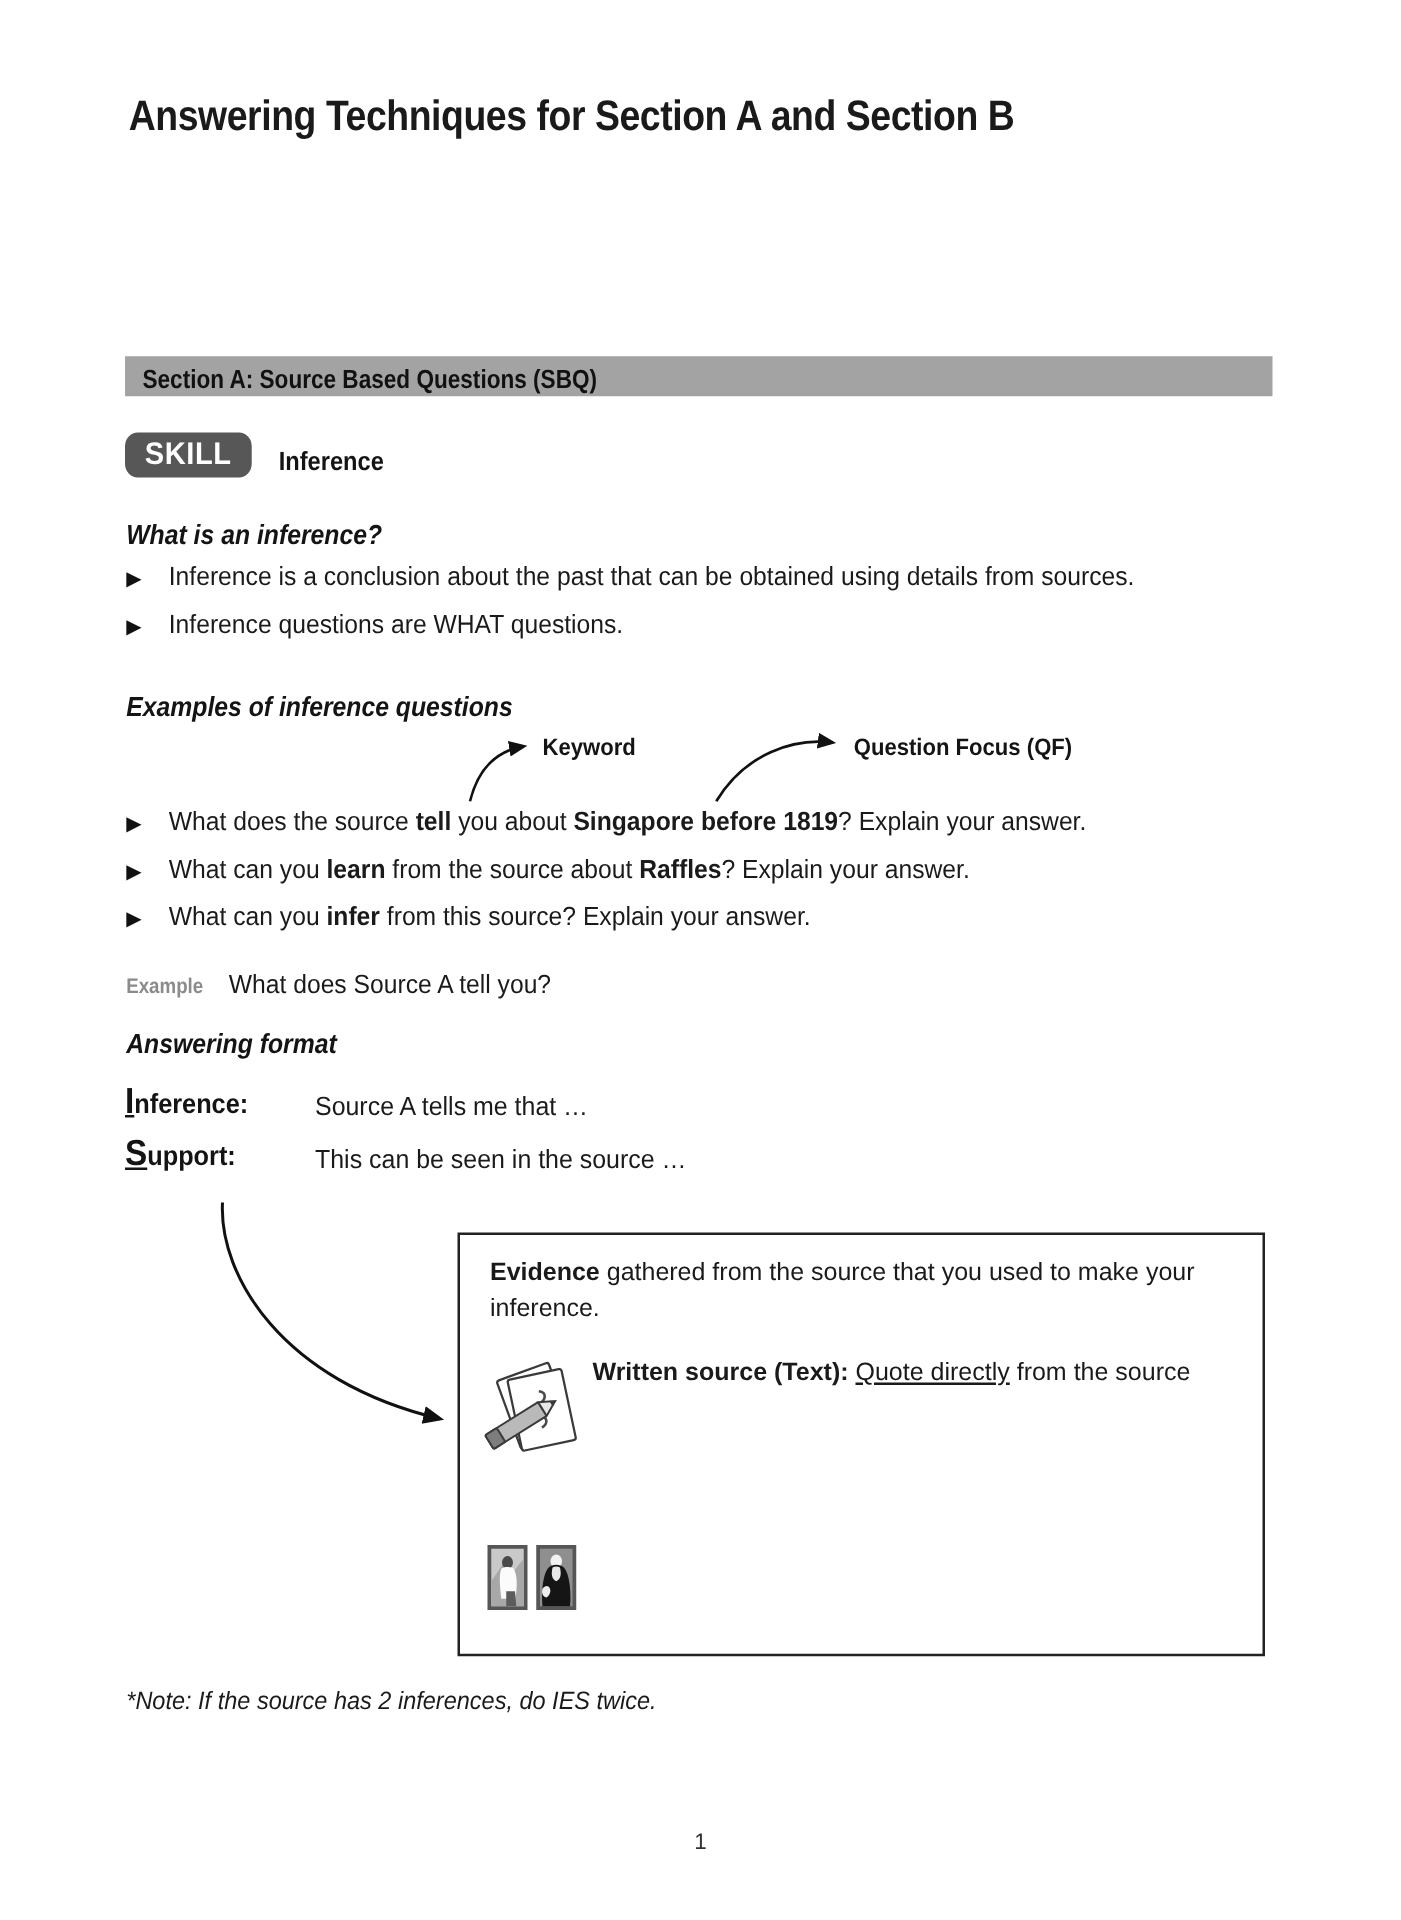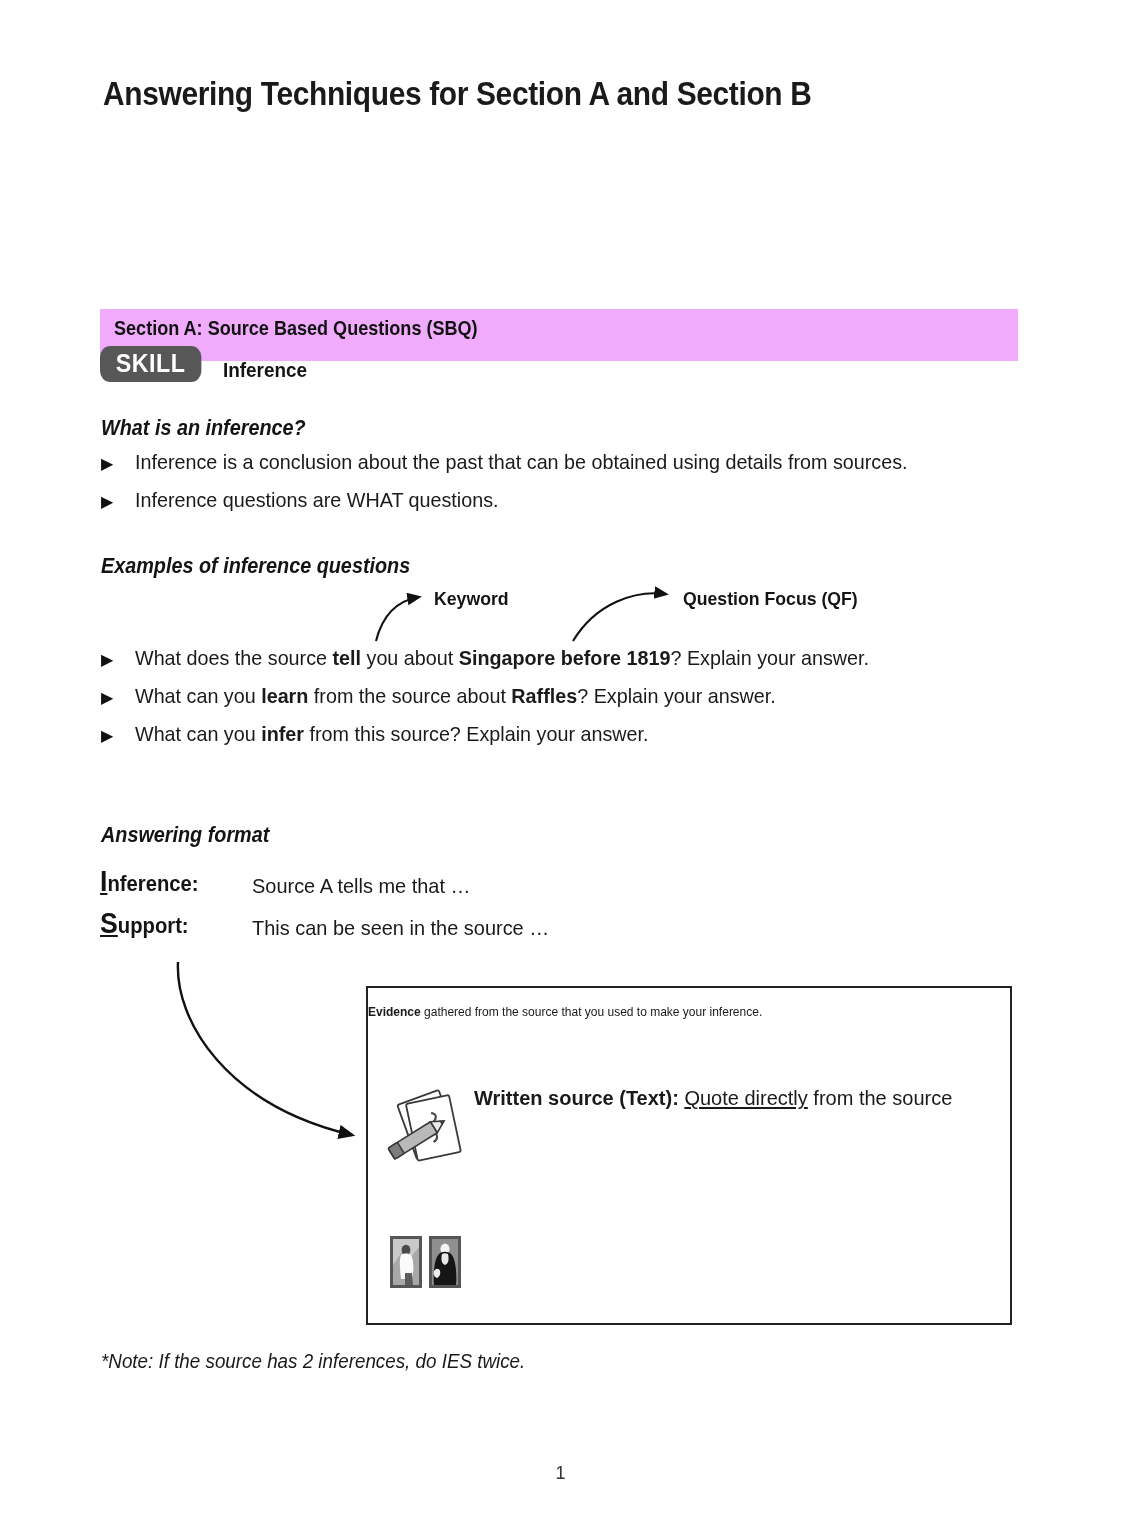--- a/index.html
+++ b/index.html
@@ -33,23 +33,22 @@
     transform-origin: left center;
     white-space: nowrap;
   }
 
   
   .section-bar {
     position: absolute;
     left: 100px;
     top: 285px;
     width: 918px;
-    height: 52px;
-    background: #f0abfc;
-    margin-top: 24px;
+    height: 32px;
+    background: #a3a3a3;
   }
   .section-bar-label {
     position: absolute;
     left: 14px;
     top: 7px;
     font-size: 21px;
     font-weight: bold;
     color: #111;
     transform: scaleX(0.86);
     transform-origin: left center;
@@ -199,24 +198,24 @@
     left: 366px;
     top: 986px;
     width: 646px;
     height: 339px;
     border: 2px solid #222;
     box-sizing: border-box;
     background: #fff;
   }
   .evidence-intro {
     position: absolute;
-    left: 0;
+    left: 24px;
     top: 16px;
     width: 614px;
-    font-size: 12px;
+    font-size: 20px;
     line-height: 1.45;
     color: #1a1a1a;
   }
   .evidence-intro b { font-weight: bold; }
 
   .src-item {
     position: absolute;
     display: flex;
     align-items: flex-start;
   }
@@ -321,20 +320,24 @@
     <div class="bullet-row">
       <span class="bullet-mark">▶</span>
       <span class="bullet-text"><span>What can you </span><b>learn</b><span> from the source about </span><b>Raffles</b><span>? Explain your answer.</span></span>
     </div>
     <div class="bullet-row">
       <span class="bullet-mark">▶</span>
       <span class="bullet-text"><span>What can you </span><b>infer</b><span> from this source? Explain your answer.</span><b></b><span></span></span>
     </div>
   </div>
 
+  <div class="example-line">
+    <span class="example-tag">Example</span>
+    <span class="example-q">What does Source A tell you?</span>
+  </div>
 
   <div class="sub-heading" style="top:822px;">Answering format</div>
 
   <div class="ies-block">
     <div class="ies-row">
       <span class="ies-label"><span class="cap">I</span><span>nference:</span></span>
       <span class="ies-value">Source A tells me that …</span>
     </div>
     <div class="ies-row">
       <span class="ies-label"><span class="cap">S</span><span>upport:</span></span>

